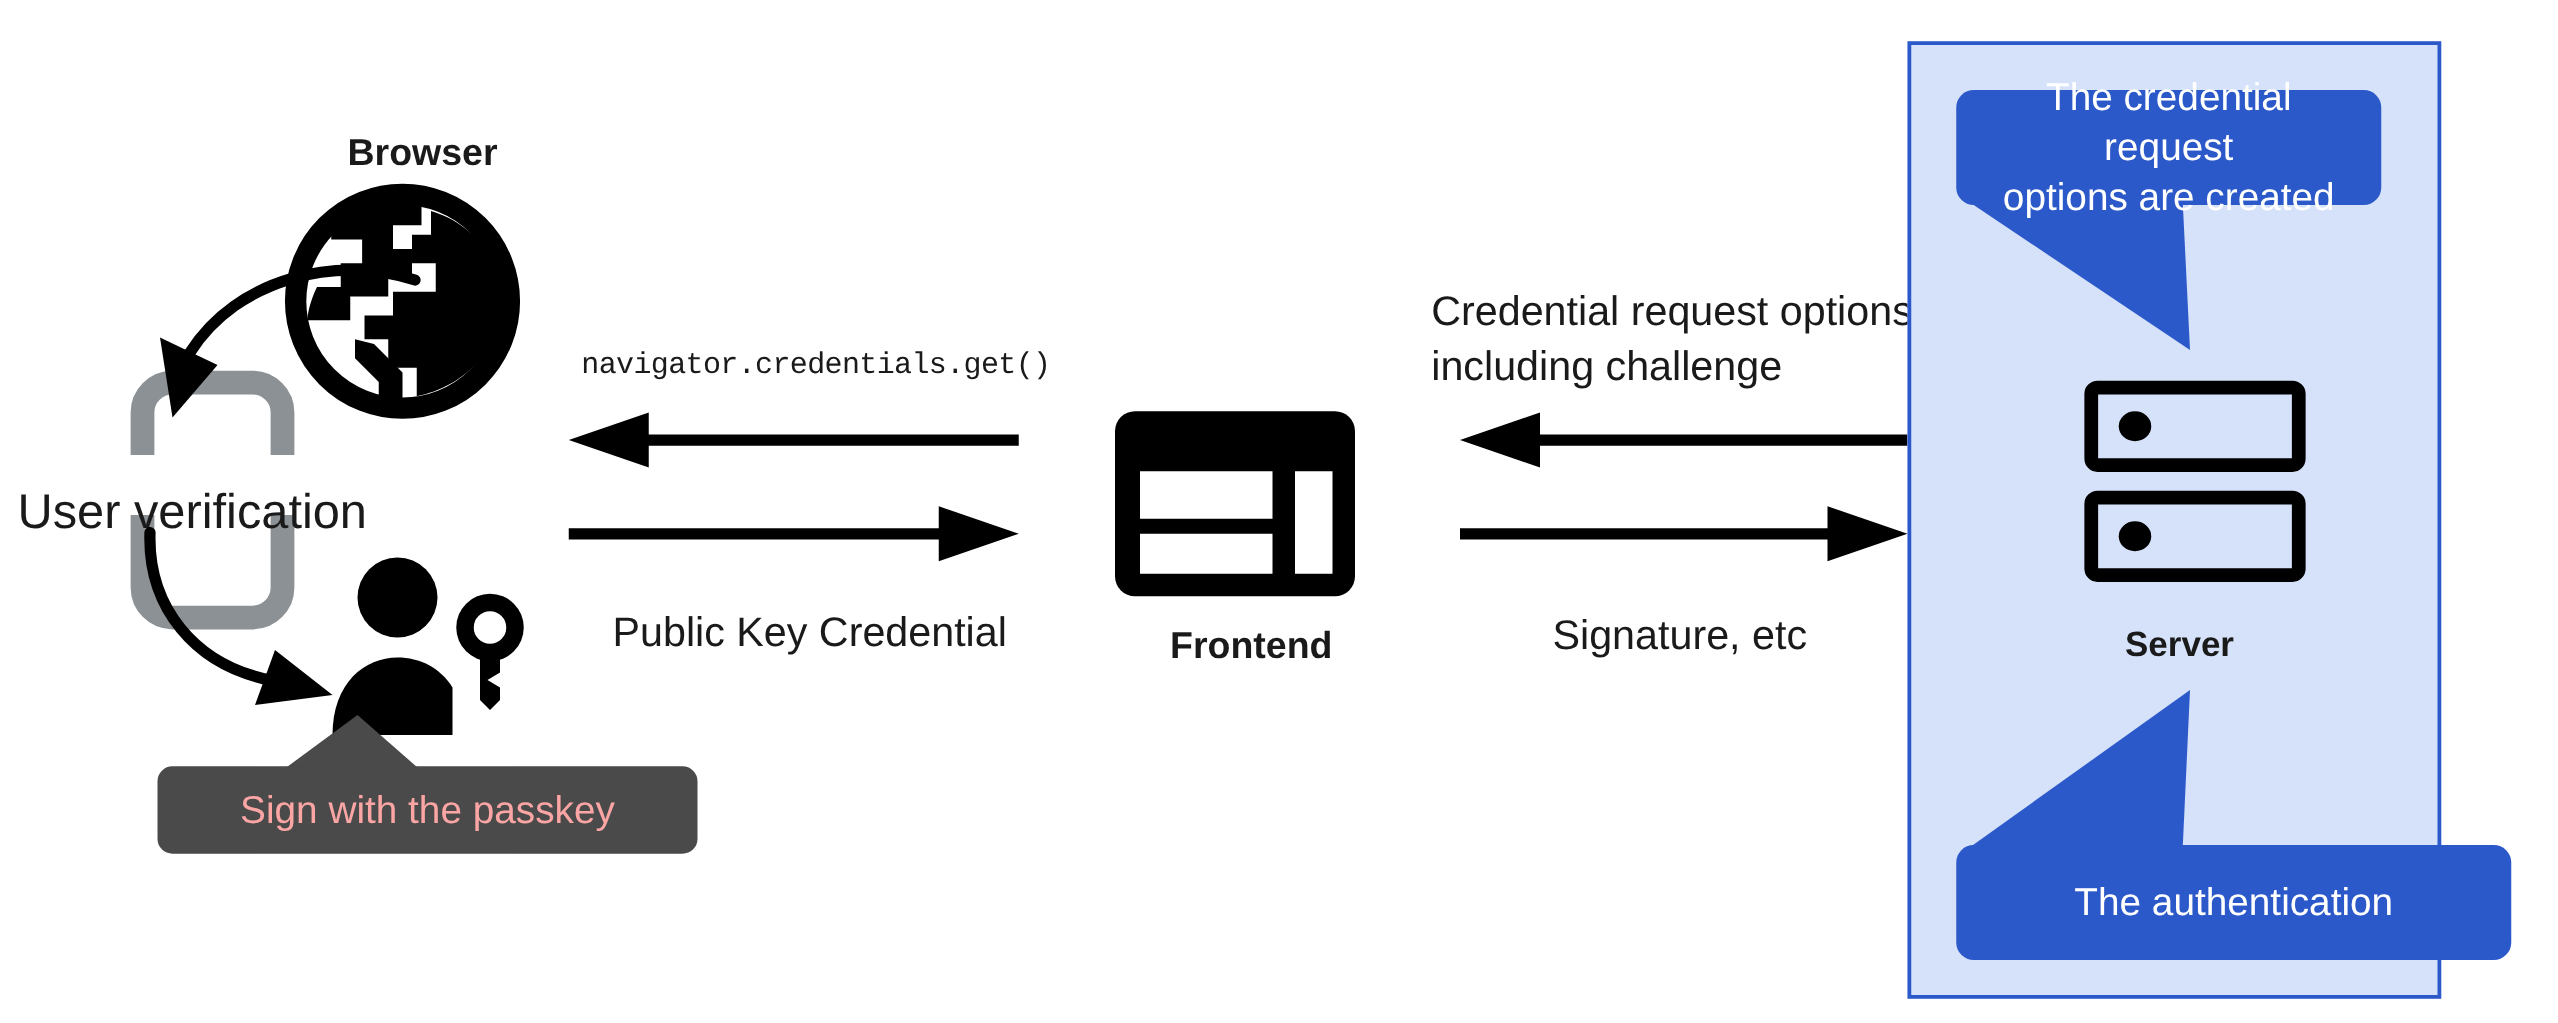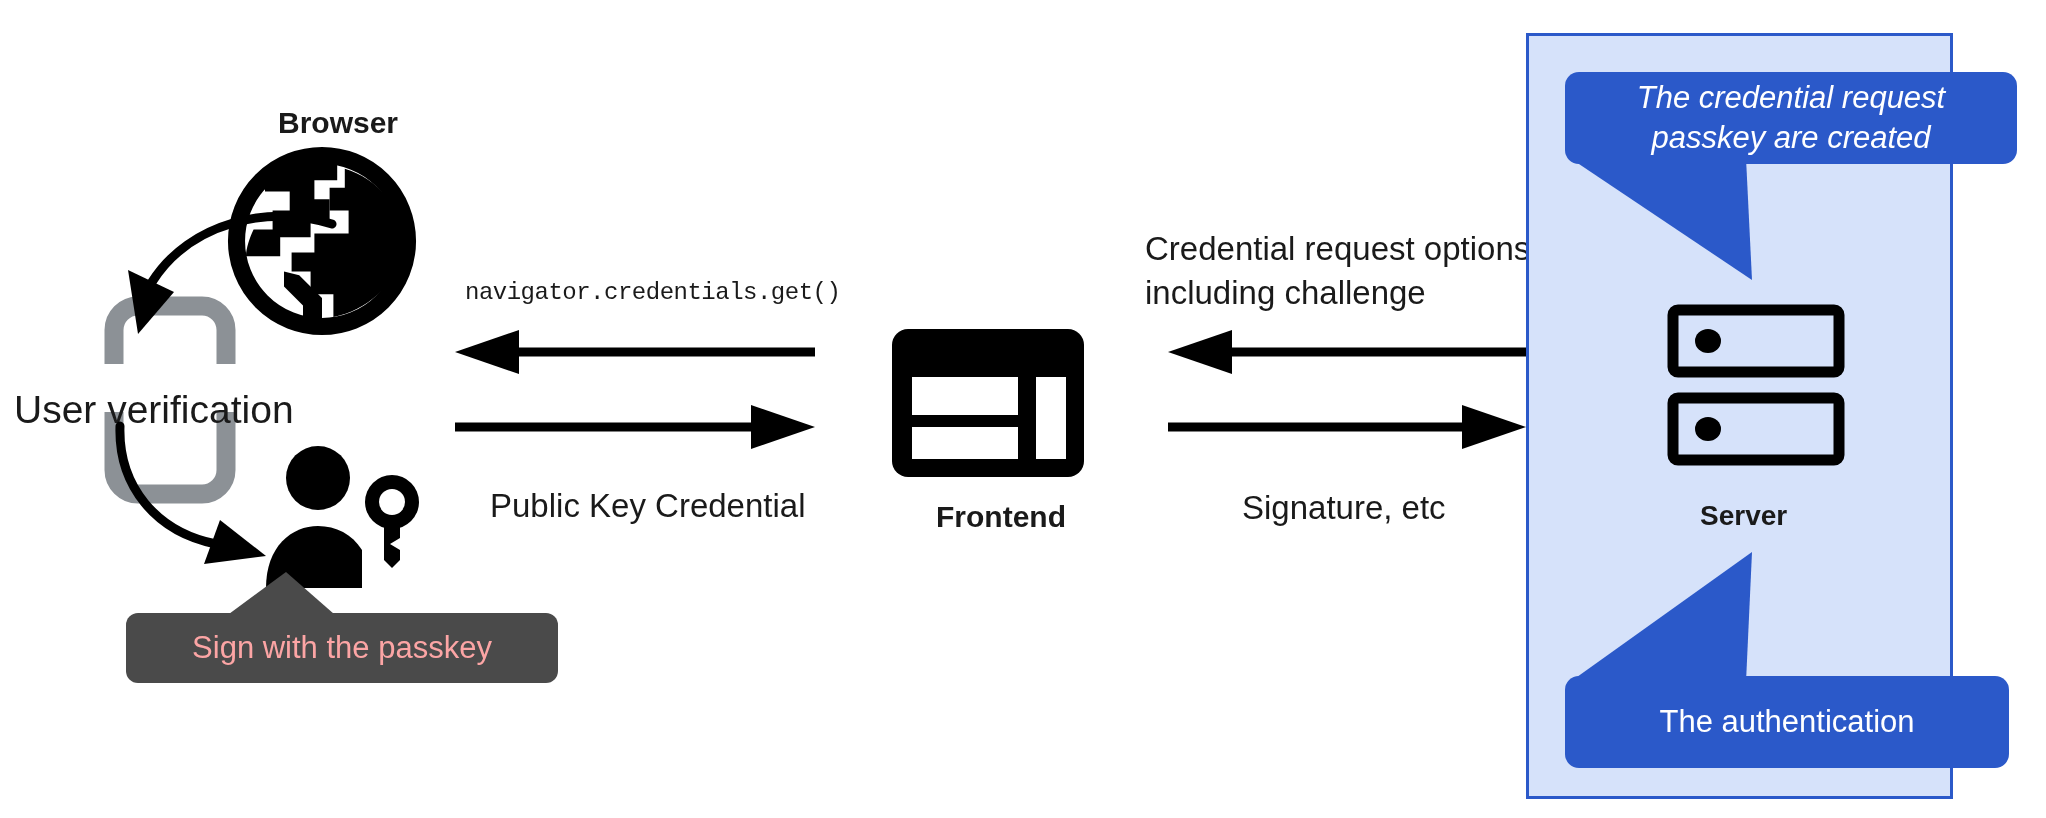--- a/index.html
+++ b/index.html
@@ -193,24 +193,24 @@
   <div class="lbl" style="left:1242px; top:487px; font-size:33px;">Signature, etc</div>
 
   <div class="abs" id="server-panel"></div>
 
   <div class="abs callout-tail" style="left:1570px; top:158px; width:220px; height:130px;">
     <svg width="220" height="130" viewBox="0 0 220 130">
       <path d="M0 0 L176 0 L182 122 Z" fill="#2b59c9"></path>
     </svg>
   </div>
 
-  <div class="callout" style="left:1565px; top:72px; width:452px; height:92px;font-style:italic;">
+  <div class="callout" style="left:1565px; top:72px; width:340px; height:92px;">
     <span style="display:block;">
       <span style="display:block;">The credential request</span>
-      <span style="display:block;">passkey are created</span>
+      <span style="display:block;">options are created</span>
     </span>
   </div>
 
   <div class="abs" style="left:1668px; top:305px; width:176px; height:160px; z-index:4;">
     <svg width="176" height="160" viewBox="0 0 176 160">
       <rect x="5" y="5" width="166" height="62" rx="5" ry="5" fill="none" stroke="#000" stroke-width="11"></rect>
       <ellipse cx="40" cy="36" rx="13" ry="12" fill="#000"></ellipse>
       <rect x="5" y="93" width="166" height="62" rx="5" ry="5" fill="none" stroke="#000" stroke-width="11"></rect>
       <ellipse cx="40" cy="124" rx="13" ry="12" fill="#000"></ellipse>
     </svg>

